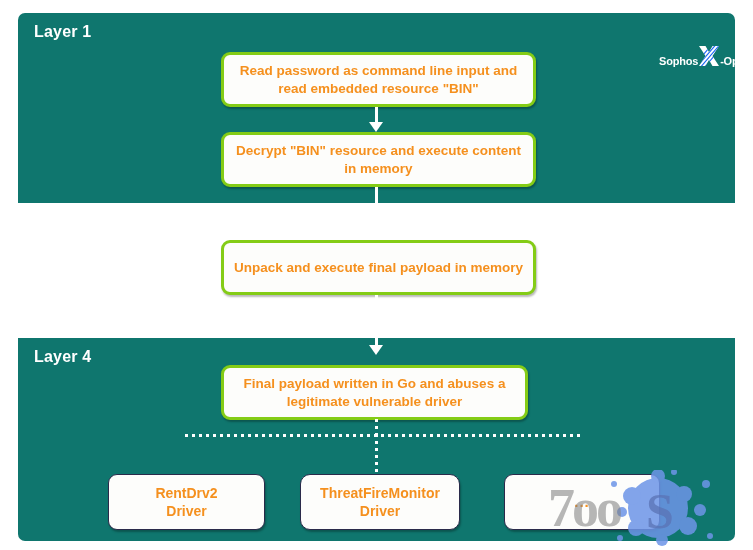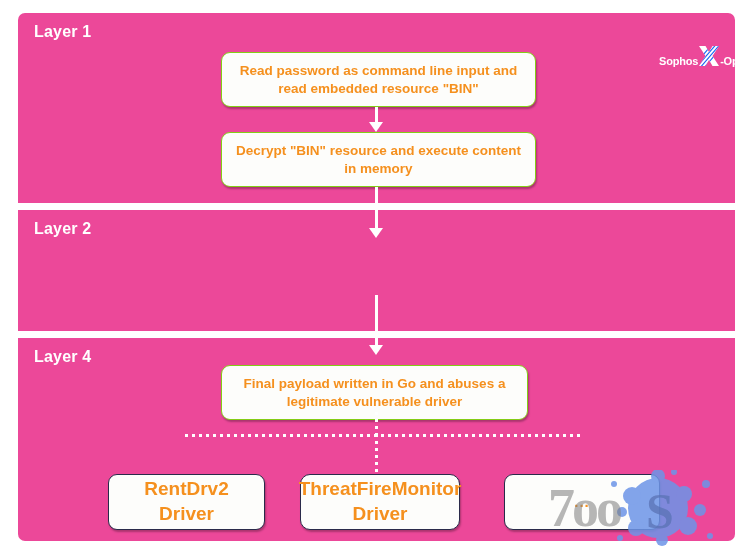--- a/index.html
+++ b/index.html
@@ -18,21 +18,21 @@
   #diagram {
     position: absolute;
     left: 0; top: 0;
     width: 753px;
     height: 550px;
   }
 
   
   .layer {
     position: absolute;
-    background: #ec4899;
+    background: #0f766e;
     left: 18px;
     width: 717px;
     box-sizing: border-box;
   }
   #layer-1 {
     top: 13px;
     height: 190px;
     border-radius: 7px 7px 0 0;
   }
   #layer-2 {
@@ -52,21 +52,21 @@
     font-size: 16px;
     font-weight: bold;
     letter-spacing: 0.2px;
     white-space: nowrap;
   }
 
   
   .box {
     position: absolute;
     background: #fdfdfb;
-    border: 1px solid #84cc16;
+    border: 3px solid #84cc16;
     border-radius: 9px;
     box-sizing: border-box;
     display: flex;
     align-items: center;
     justify-content: center;
     text-align: center;
     color: #f5901e;
     font-weight: bold;
     font-size: 13.5px;
     line-height: 1.28;
@@ -87,21 +87,21 @@
     background: #fdfdfb;
     border: 1px solid #2a2a4a;
     border-radius: 9px;
     box-sizing: border-box;
     display: flex;
     align-items: center;
     justify-content: center;
     text-align: center;
     color: #f5901e;
     font-weight: bold;
-    font-size: 19px;
+    font-size: 14px;
     line-height: 1.3;
     box-shadow: 1px 2px 2px rgba(0,0,0,0.28);
   }
   #box-rentdrv2   { left: 108px; width: 157px; }
   #box-threatfire { left: 300px; width: 160px; border-radius: 10px; }
   #box-ellipsis   { left: 504px; width: 156px; font-size: 15px; letter-spacing: 1px; }
 
   
   .arrow {
     position: absolute;
@@ -205,36 +205,36 @@
               <line x1="2" y1="24" x2="26" y2="-4"></line>
               <line x1="6" y1="24" x2="30" y2="-4"></line>
             </g>
           </g>
         </svg>
       </span>
       <span class="word">-Ops</span>
     </div>
   </div>
 
-  <div class="layer" id="layer-2">
-    <div class="layer-label">Layer 2</div>
-  </div>
 
   <div class="layer" id="layer-3">
     <div class="layer-label">Layer 4</div>
   </div>
 
   <div class="box" id="box-read">
     <span>Read password as command line input and read embedded resource "BIN"</span>
   </div>
 
   <div class="box" id="box-decrypt">
     <span>Decrypt "BIN" resource and execute content in memory</span>
   </div>
 
+  <div class="box" id="box-unpack">
+    <span>Unpack and execute final payload in memory</span>
+  </div>
 
   <div class="box" id="box-final">
     <span>Final payload written in Go and abuses a legitimate vulnerable driver</span>
   </div>
 
   <div class="driver-box" id="box-rentdrv2">
     <div>
       <span>RentDrv2</span><br>
       <span>Driver</span>
     </div>

